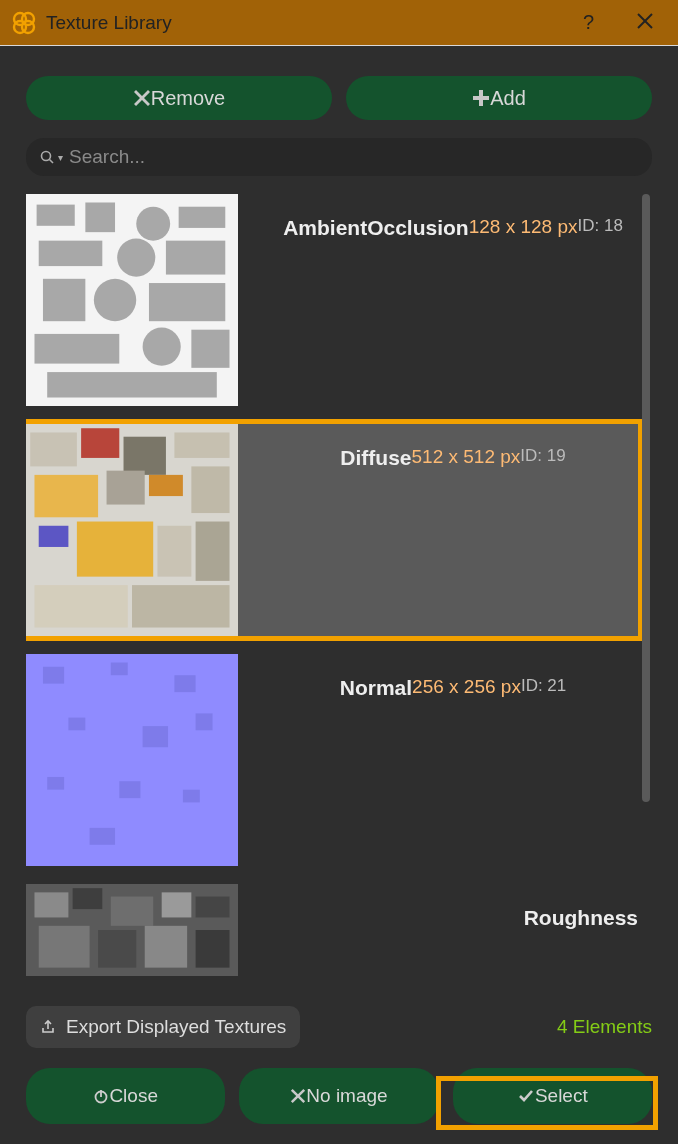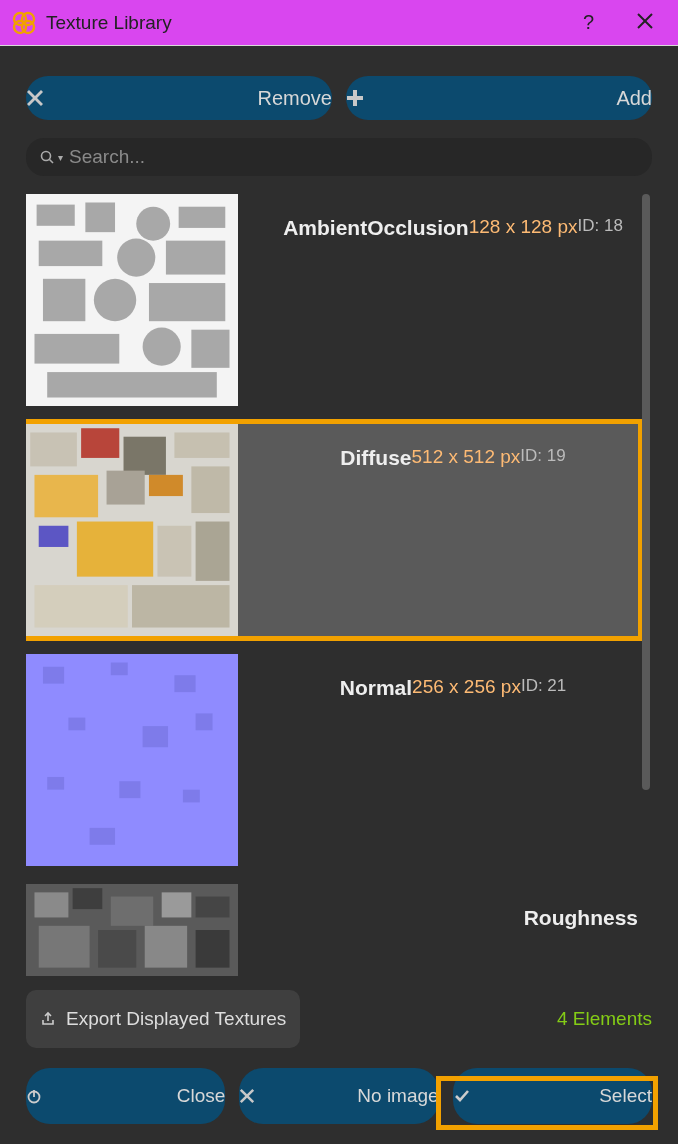--- a/index.html
+++ b/index.html
@@ -7,21 +7,21 @@
     width: 678px;
     height: 1144px;
     background: #2e2e2e;
     font-family: "Segoe UI", Arial, sans-serif;
     display: flex;
     flex-direction: column;
     overflow: hidden;
   }
   
   .titlebar {
-    background: #d946ef;
+    background: #a16207;
     height: 46px;
     display: flex;
     align-items: center;
     padding: 0 10px 0 12px;
     border-bottom: 1px solid #d9d9d9;
   }
   .titlebar .logo {
     width: 24px; height: 24px;
     margin-right: 10px;
   }
@@ -51,29 +51,29 @@
     color: #d8d8d8;
     overflow: hidden;
   }
   .top-buttons {
     display: flex;
     gap: 14px;
     margin-bottom: 18px;
   }
   .pill-btn {
     flex: 1;
-    background: #0c4a6e;
+    background: #14532d;
     border: none;
     border-radius: 24px;
     height: 44px;
     color: #d8d8d8;
     font-size: 20px;
     display: flex;
     align-items: center;
-    justify-content: space-between;
+    justify-content: center;
     gap: 0;
     cursor: pointer;
   }
   .search-wrap {
     background: #272727;
     border-radius: 18px;
     height: 38px;
     display: flex;
     align-items: center;
     padding: 0 14px;
@@ -157,21 +157,21 @@
   
   .bar1 {
     display: flex;
     align-items: center;
     justify-content: space-between;
     margin: 12px 0 10px 0;
   }
   .export-btn {
     background: #3f3f3f;
     border-radius: 10px;
-    padding: 18px 14px;
+    padding: 10px 14px;
     display: flex;
     align-items: center;
     gap: 10px;
     font-size: 19px;
     color: #ddd;
     cursor: pointer;
   }
   .elements-count {
     font-size: 19px;
     color: #84cc16;

